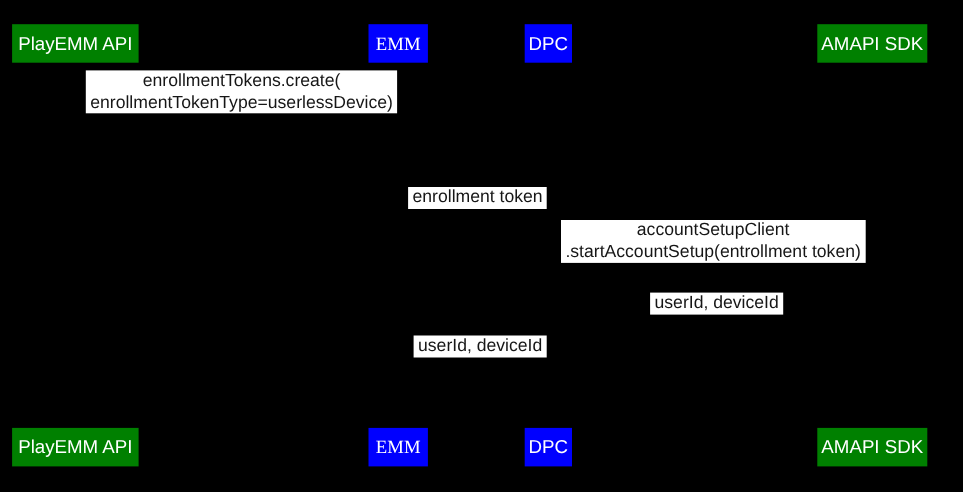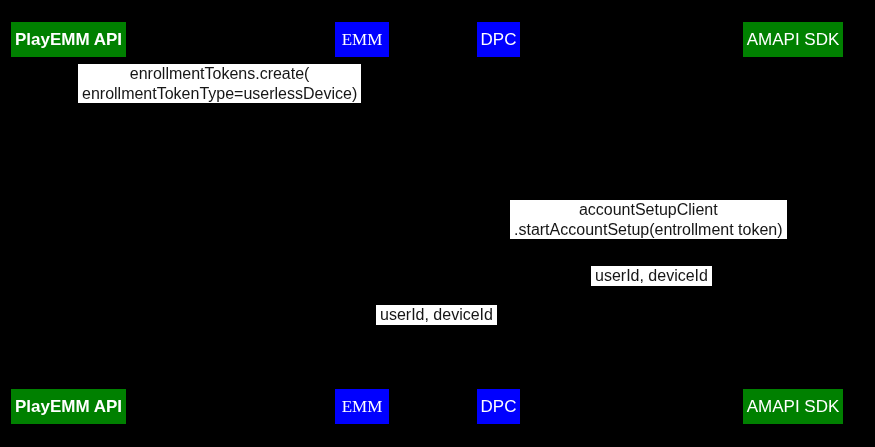--- a/index.html
+++ b/index.html
@@ -19,21 +19,21 @@
     position: absolute;
     height: 35px;
     display: flex;
     align-items: center;
     justify-content: center;
     color: #ffffff;
     font-size: 17px;
     white-space: nowrap;
   }
   
-  .col-playemm { left: 11px;  width: 115px; font-weight: bold; }
+  .col-playemm { left: 11px;  width: 115px; }
   .col-emm     { left: 335px; width: 54px; font-family: Liberation Serif, serif;  }
   .col-dpc     { left: 477px; width: 43px;  }
   .col-amapi   { left: 743px; width: 100px; text-align: center; }
   .row-top    { top: 22px;  }
   .row-bottom { top: 389px; }
 
   .msg {
     position: absolute;
     background: #ffffff;
     color: #161616;
@@ -56,20 +56,21 @@
 
 <div class="stage">
 
   <div class="actor row-top col-playemm" style="background: rgb(0, 128, 0);">PlayEMM API</div>
   <div class="actor row-top col-emm" style="background: rgb(0, 0, 255);">EMM</div>
   <div class="actor row-top col-dpc" style="background: rgb(0, 0, 255);">DPC</div>
   <div class="actor row-top col-amapi" style="background: rgb(0, 128, 0);">AMAPI SDK</div>
 
   <div class="msg msg-0">enrollmentTokens.create(
 enrollmentTokenType=userlessDevice)</div>
+  <div class="msg msg-2">enrollment token</div>
   <div class="msg msg-3">accountSetupClient
 .startAccountSetup(entrollment token)</div>
   <div class="msg msg-4">userId, deviceId</div>
   <div class="msg msg-5">userId, deviceId</div>
 
   <div class="actor row-bottom col-playemm" style="background: rgb(0, 128, 0);">PlayEMM API</div>
   <div class="actor row-bottom col-emm" style="background: rgb(0, 0, 255);">EMM</div>
   <div class="actor row-bottom col-dpc" style="background: rgb(0, 0, 255);">DPC</div>
   <div class="actor row-bottom col-amapi" style="background: rgb(0, 128, 0);">AMAPI SDK</div>
 

